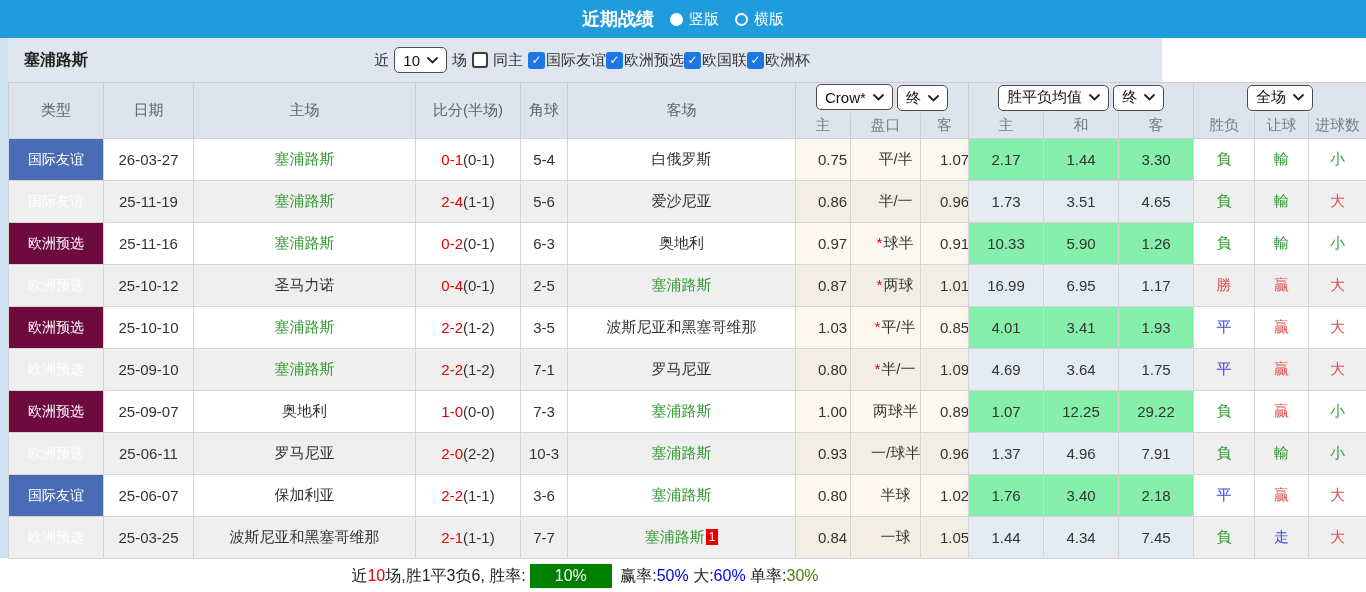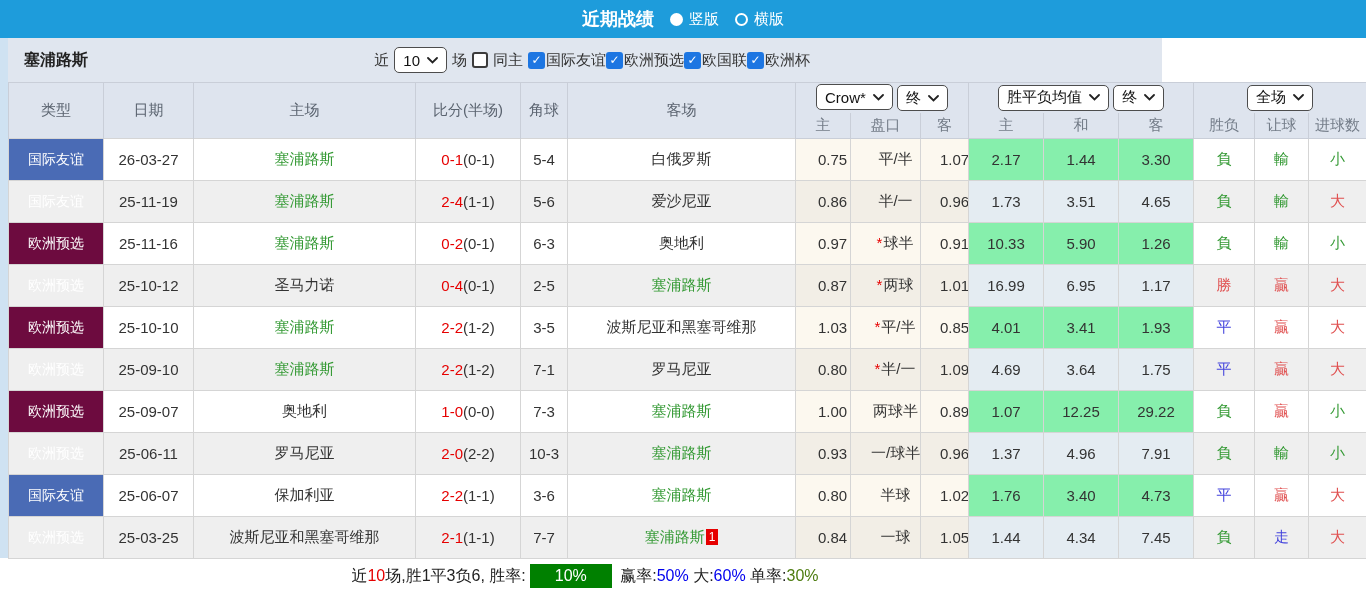--- a/index.html
+++ b/index.html
@@ -343,21 +343,21 @@
     <td>25-06-07</td>
     <td>保加利亚</td>
     <td><span class="score-ft">2-2</span><span class="score-ht">(1-1)</span></td>
     <td>3-6</td>
     <td class="c-green">塞浦路斯</td>
     <td class="tint-cream">0.80</td>
     <td class="tint-cream"><span class="star"></span><span>半球</span></td>
     <td class="tint-cream">1.02</td>
     <td class="tint-blue">1.76</td>
     <td class="tint-blue">3.40</td>
-    <td class="tint-blue">4.73</td>
+    <td class="tint-blue">2.18</td>
     <td class="c-blue">平</td>
     <td class="c-red">贏</td>
     <td class="c-red">大</td>
   </tr>
 
   <tr class="even">
     <td class="type type-maroon">欧洲预选</td>
     <td>25-03-25</td>
     <td>波斯尼亚和黑塞哥维那</td>
     <td><span class="score-ft">2-1</span><span class="score-ht">(1-1)</span></td>

